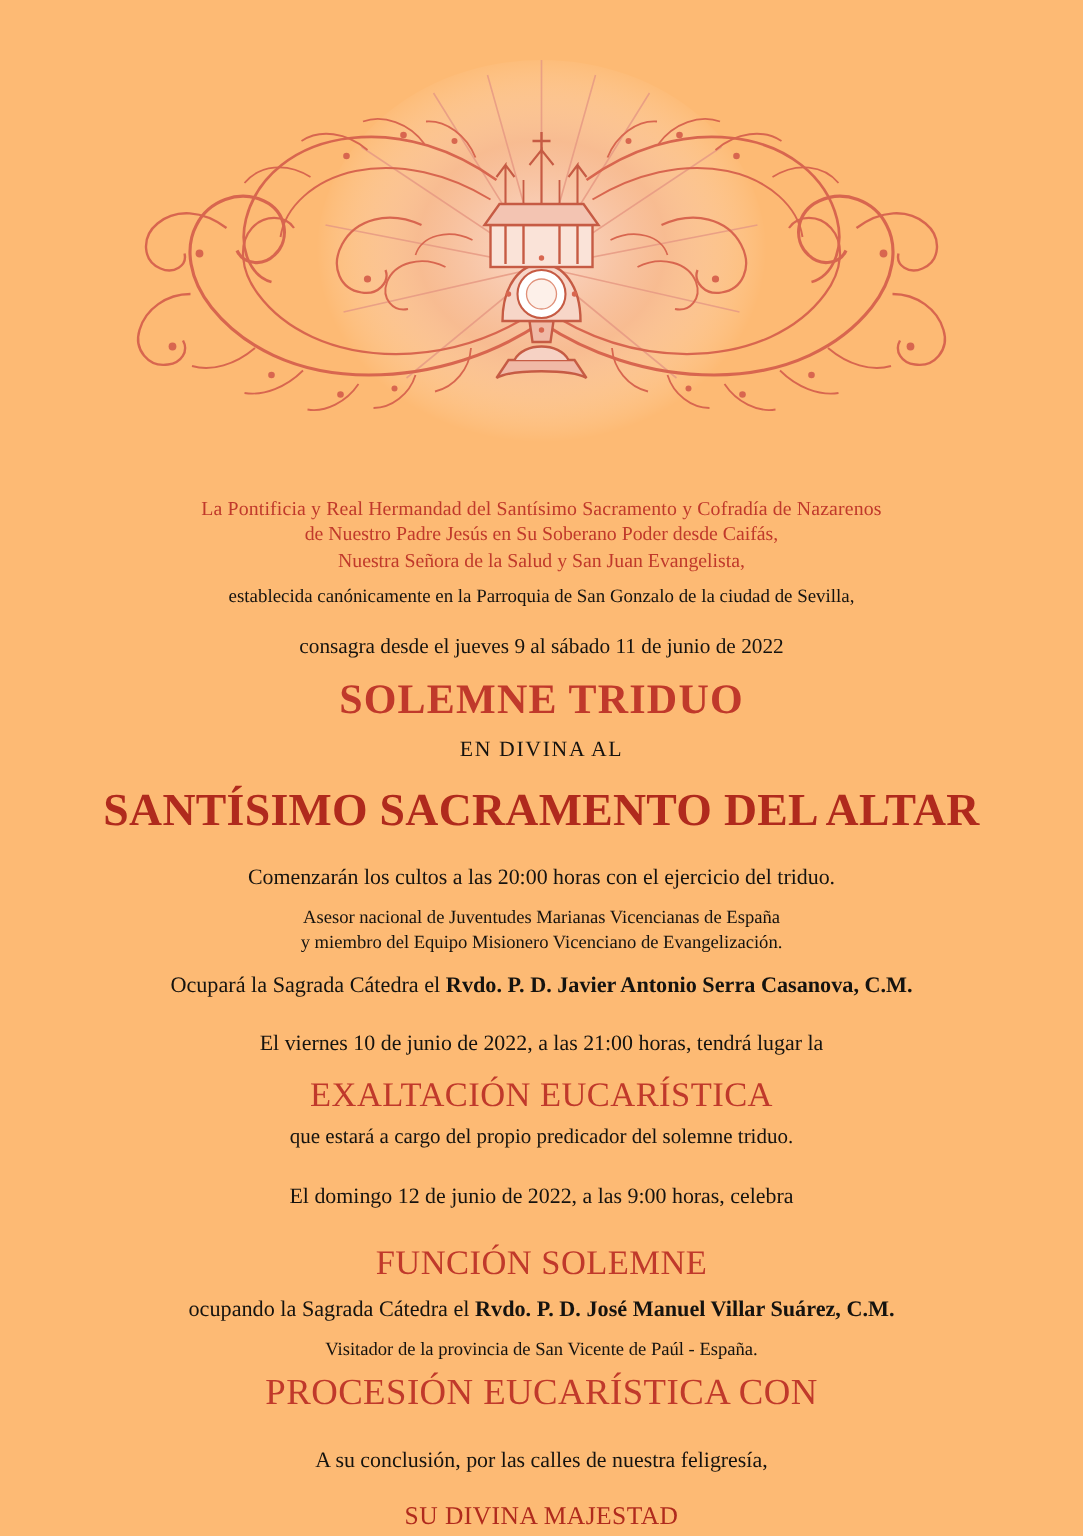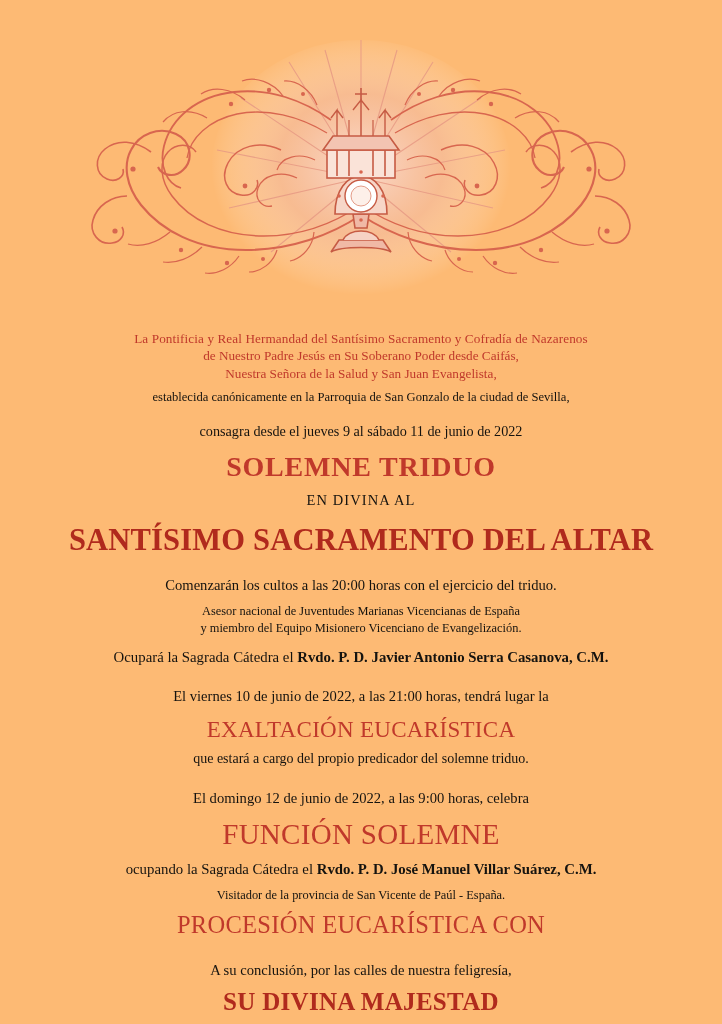--- a/index.html
+++ b/index.html
@@ -116,22 +116,22 @@
   }
   .que-estara {
     font-size: 14px;
     margin-top: 5px;
   }
   .domingo {
     font-size: 14.6px;
     margin-top: 20px;
   }
   .funcion {
-    font-size: 29px;
-    margin-top: 7px;
+    font-size: 23px;
+    margin-top: 19px;
     letter-spacing: .3px;
   }
   .ocupando {
     font-size: 14.8px;
     margin-top: 7px;
   }
   .ocupando b { font-weight: bold; }
   .visitador {
     font-size: 12.4px;
     margin-top: 7px;
@@ -139,23 +139,23 @@
   .conclusion {
     font-size: 14.6px;
     margin-top: 20px;
   }
   .procesion {
     font-size: 24.5px;
     margin-top: 6px;
     letter-spacing: .3px;
   }
   .divina {
-    font-size: 25px;
-    font-weight: bold;
-    margin-top: 4px;
+    font-size: 17px;
+    font-weight: normal;
+    margin-top: 15px;
     letter-spacing: .3px;
   }
 </style>
 </head>
 <body>
 
 <div class="page">
 
   <div class="ornament-wrap">
     <svg width="660" height="300" viewBox="0 0 660 300" aria-hidden="true">

